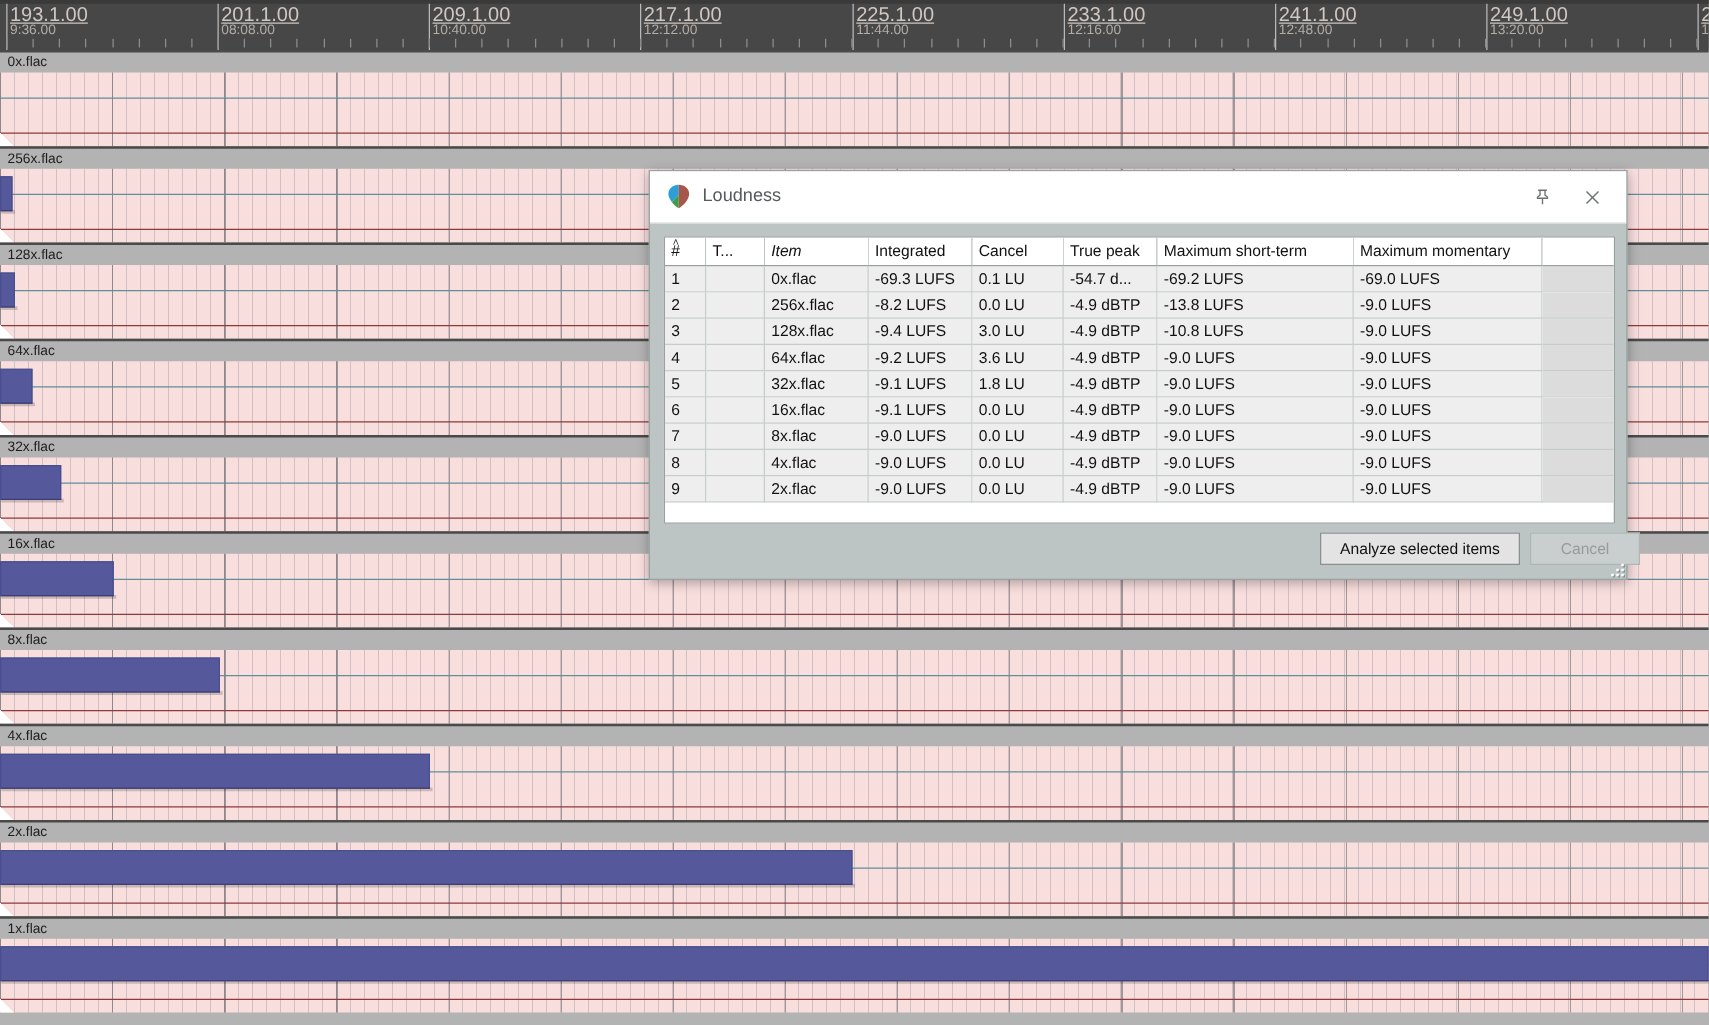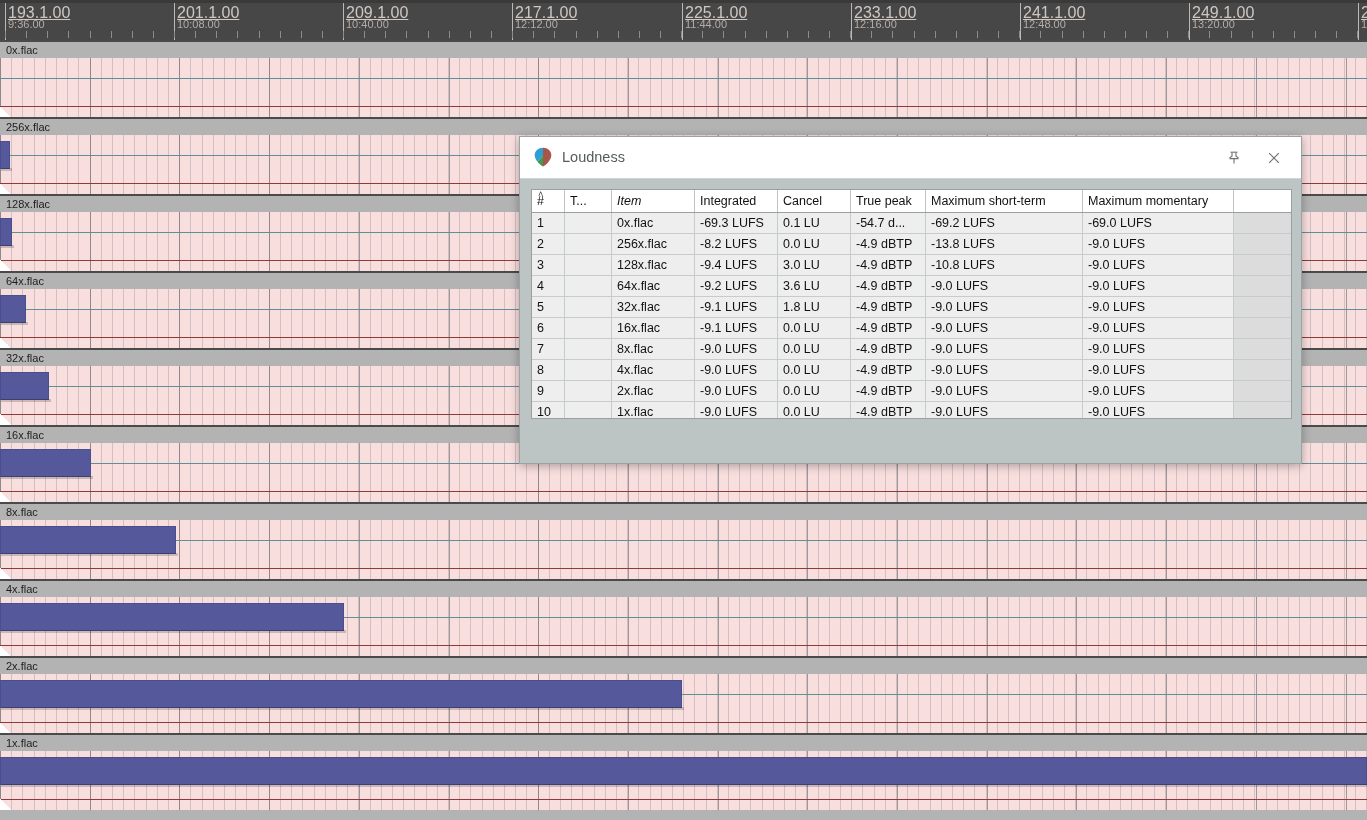--- a/index.html
+++ b/index.html
@@ -138,21 +138,21 @@
     <div class="ruler-topline"></div>
     <div id="ruler-marks">
         <div class="rmark" style="left: 5px;">
           <span class="rline"></span>
           <span class="rbeat">193.1.00</span>
           <span class="rtime">9:36.00</span>
         </div>
         <div class="rmark" style="left: 174px;">
           <span class="rline"></span>
           <span class="rbeat">201.1.00</span>
-          <span class="rtime">10:08.00</span>
+          <span class="rtime">08:08.00</span>
         </div>
         <div class="rmark" style="left: 343px;">
           <span class="rline"></span>
           <span class="rbeat">209.1.00</span>
           <span class="rtime">10:40.00</span>
         </div>
         <div class="rmark" style="left: 512px;">
           <span class="rline"></span>
           <span class="rbeat">217.1.00</span>
           <span class="rtime">12:12.00</span>
@@ -543,29 +543,31 @@
               <td>9</td>
               <td></td>
               <td>2x.flac</td>
               <td>-9.0 LUFS</td>
               <td>0.0 LU</td>
               <td>-4.9 dBTP</td>
               <td>-9.0 LUFS</td>
               <td>-9.0 LUFS</td>
               <td class="empty"></td>
             </tr>
-            <tr>
-              <td>10</td>
-              <td></td>
-              <td>1x.flac</td>
-              <td>-9.0 LUFS</td>
-              <td>0.0 LU</td>
-              <td>-4.9 dBTP</td>
-              <td>-9.0 LUFS</td>
-              <td>-9.0 LUFS</td>
-              <td class="empty"></td>
-            </tr>
           </tbody>
       </table>
     </div>
 
+    <div class="btnrow">
+      <div class="btn btn-analyze">Analyze selected items</div>
+      <div class="btn btn-cancel disabled">Cancel</div>
+
+      <div class="resize-grip">
+        <i style="right:0;bottom:0"></i>
+          <i style="right:4px;bottom:0"></i>
+          <i style="right:8px;bottom:0"></i>
+        <i style="right:0;bottom:4px"></i>
+          <i style="right:4px;bottom:4px"></i>
+        <i style="right:0;bottom:8px"></i>
+      </div>
+    </div>
   </div>
 </div>
 
 </body></html>

